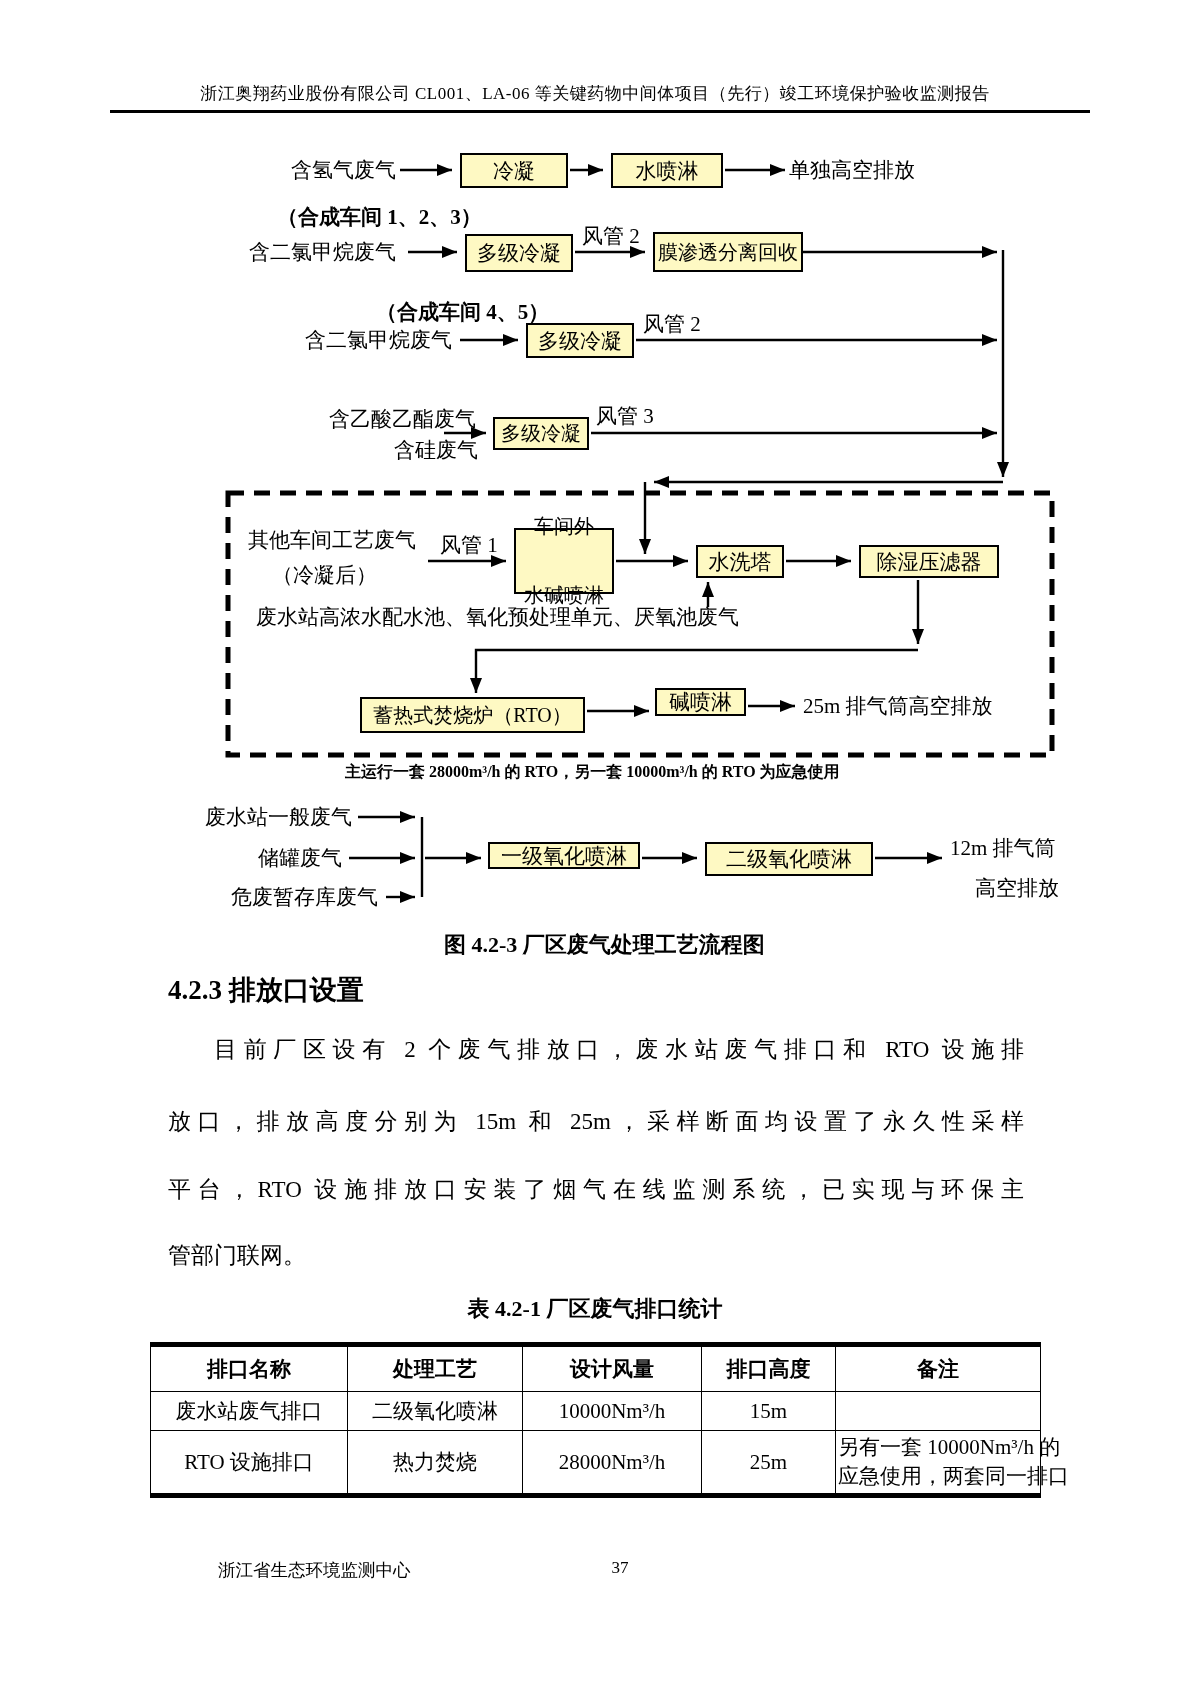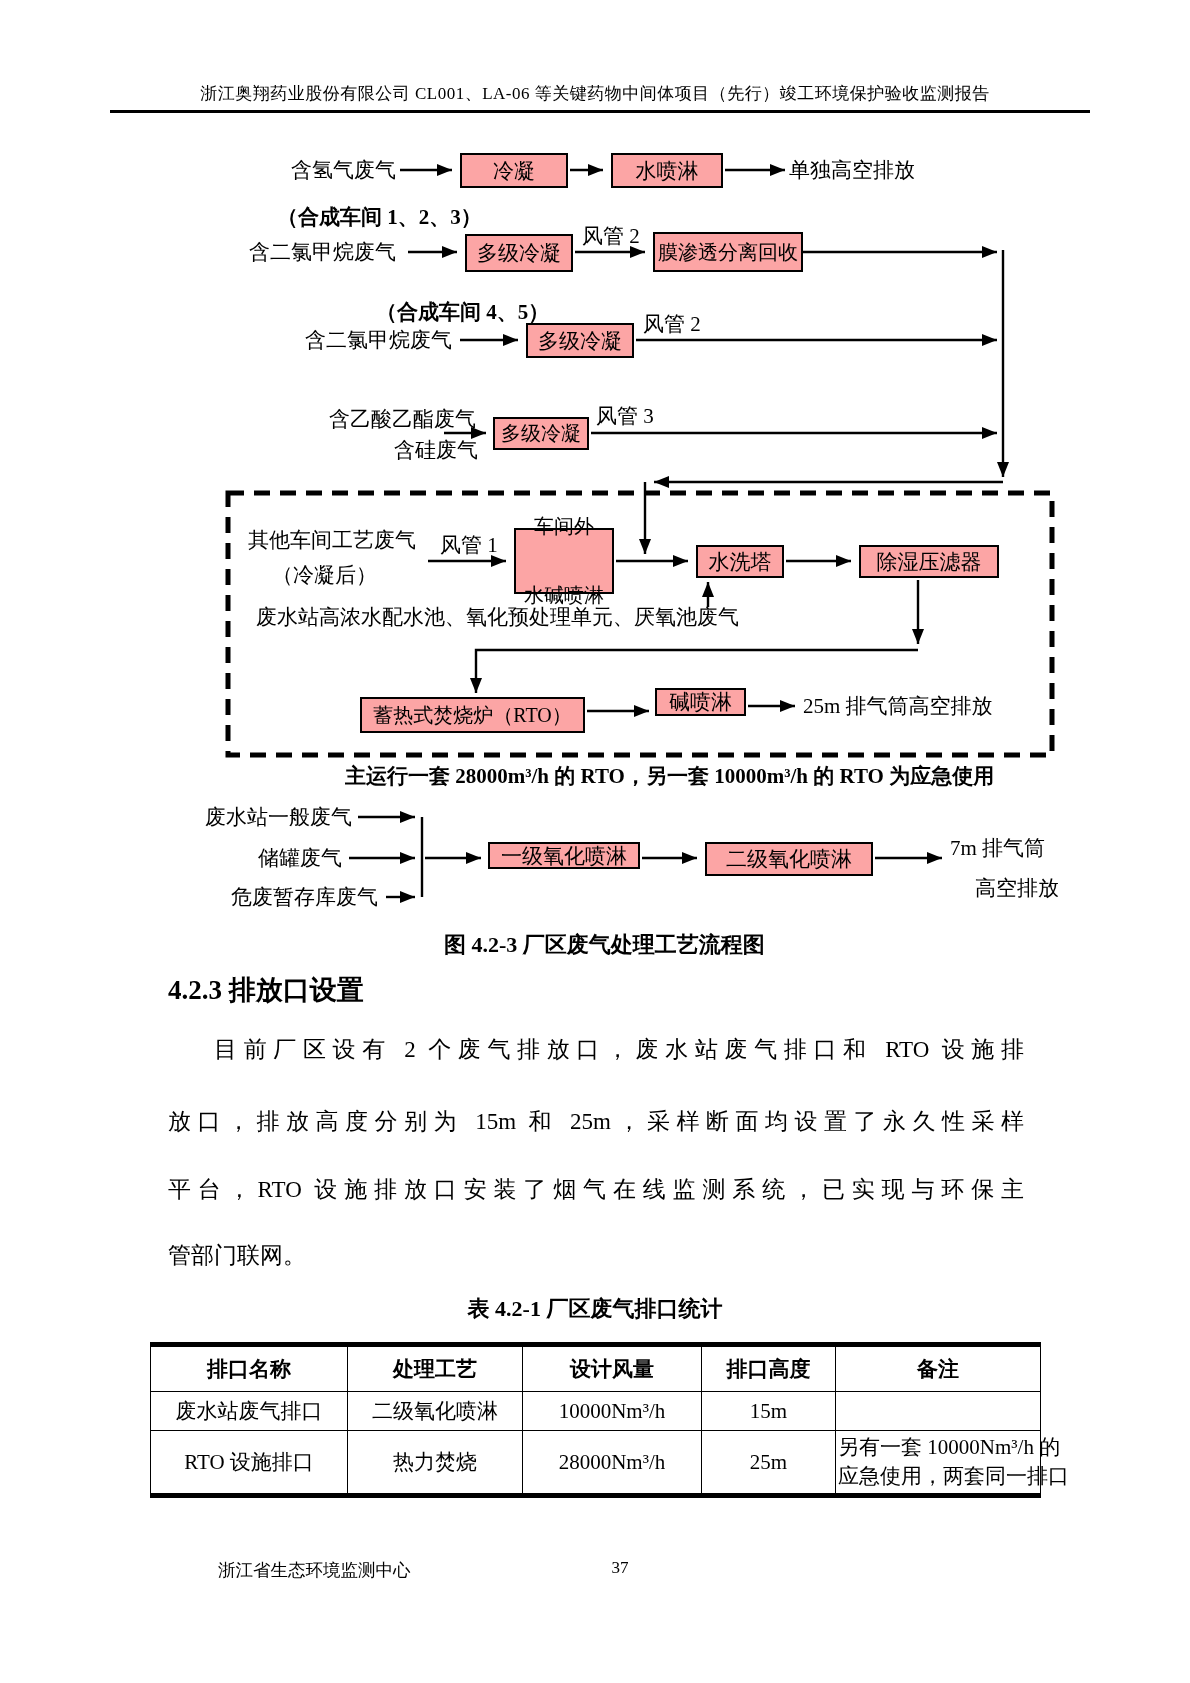--- a/index.html
+++ b/index.html
@@ -11,27 +11,27 @@
   }
   .abs{position:absolute;}
   
   .doc-header{left:0;top:82px;width:1190px;text-align:center;font-size:17px;letter-spacing:.5px;}
   .header-rule{left:110px;top:110px;width:980px;height:3px;background:#000;}
   
   .flow-svg{left:0;top:0;width:1190px;height:980px;pointer-events:none;}
   .flabel{font-size:21px;white-space:nowrap;line-height:24px;}
   .flabel.bold{font-weight:bold;}
   .fbox{
-    border:2px solid #000;background:#fca5a5;
+    border:2px solid #000;background:#fef9c3;
     display:flex;align-items:center;justify-content:center;
     font-size:21px;white-space:nowrap;text-align:center;box-sizing:border-box;
   }
   .fbox.small{font-size:20px;}
   .fbox.twoline{flex-direction:column;line-height:29px;font-size:20px;}
-  .note{font-weight:bold;font-size:21px;white-space:nowrap;text-align:center;}
+  .note{font-weight:bold;font-size:16px;white-space:nowrap;text-align:center;}
   .fig-caption{font-weight:bold;font-size:22px;white-space:nowrap;}
   
   .sec-heading{left:168px;top:972px;font-size:27px;font-weight:bold;white-space:nowrap;}
   .pline{left:168px;width:856px;font-size:23px;line-height:30px;
     text-align:justify;text-align-last:justify;}
   .pline.first{padding-left:46px;width:810px;}
   .pline.last{text-align:left;text-align-last:left;}
   
   .tbl-title{left:0;top:1294px;width:1190px;text-align:center;font-weight:bold;font-size:22px;}
   table.outlet{
@@ -141,21 +141,21 @@
   <div class="abs fbox" style="left:655px;top:688px;width:91px;height:28px;">碱喷淋</div>
   <div class="abs flabel" style="left:803px;top:694px;">25m 排气筒高空排放</div>
 
   <div class="abs note" style="left:345px;top:762px;">主运行一套 28000m³/h 的 RTO，另一套 10000m³/h 的 RTO 为应急使用</div>
 
   <div class="abs flabel" style="left:205px;top:805px;">废水站一般废气</div>
   <div class="abs flabel" style="left:258px;top:846px;">储罐废气</div>
   <div class="abs flabel" style="left:231px;top:885px;">危废暂存库废气</div>
   <div class="abs fbox" style="left:488px;top:842px;width:152px;height:27px;">一级氧化喷淋</div>
   <div class="abs fbox" style="left:705px;top:842px;width:168px;height:34px;">二级氧化喷淋</div>
-  <div class="abs flabel" style="left:950px;top:836px;">7m 排气筒</div>
+  <div class="abs flabel" style="left:950px;top:836px;">12m 排气筒</div>
   <div class="abs flabel" style="left:975px;top:876px;">高空排放</div>
 
   <div class="abs fig-caption" style="left:444px;top:930px;">图 4.2-3 厂区废气处理工艺流程图</div>
 
   <div class="abs sec-heading">4.2.3 排放口设置</div>
   <div class="abs pline first" style="top:1035px;">目前厂区设有 2 个废气排放口，废水站废气排口和 RTO 设施排</div>
   <div class="abs pline" style="top:1107px;">放口，排放高度分别为 15m 和 25m，采样断面均设置了永久性采样</div>
   <div class="abs pline last" style="top:1241px;">管部门联网。</div>
   <div class="abs pline" style="top:1175px;">平台，RTO 设施排放口安装了烟气在线监测系统，已实现与环保主</div>
 

